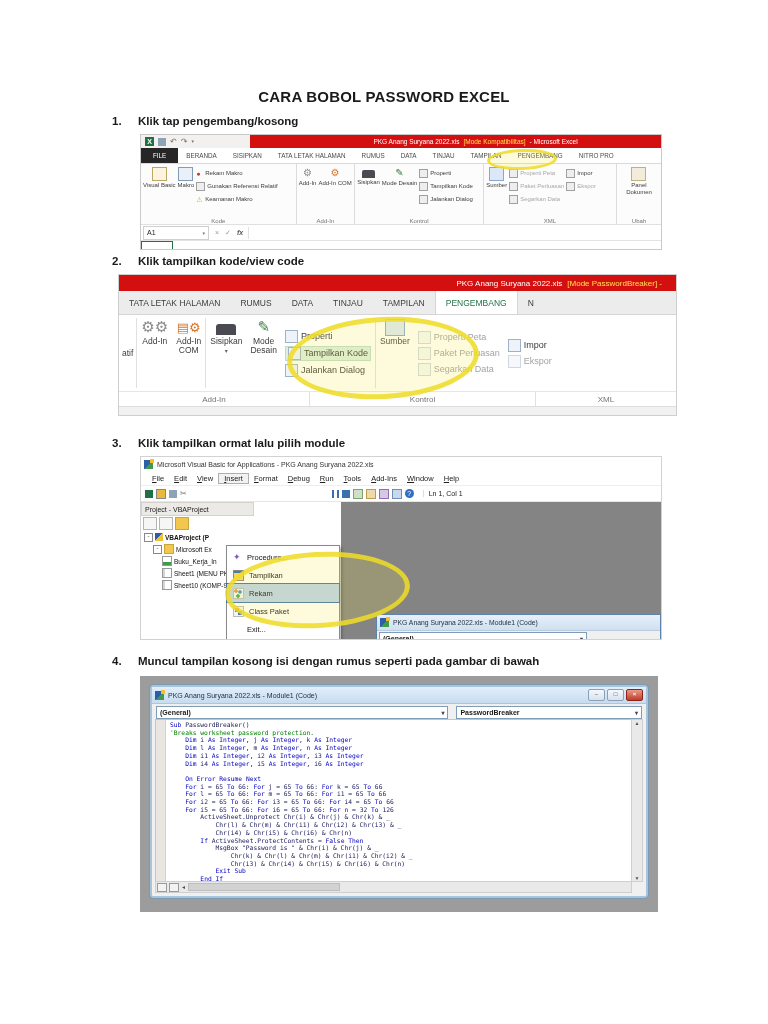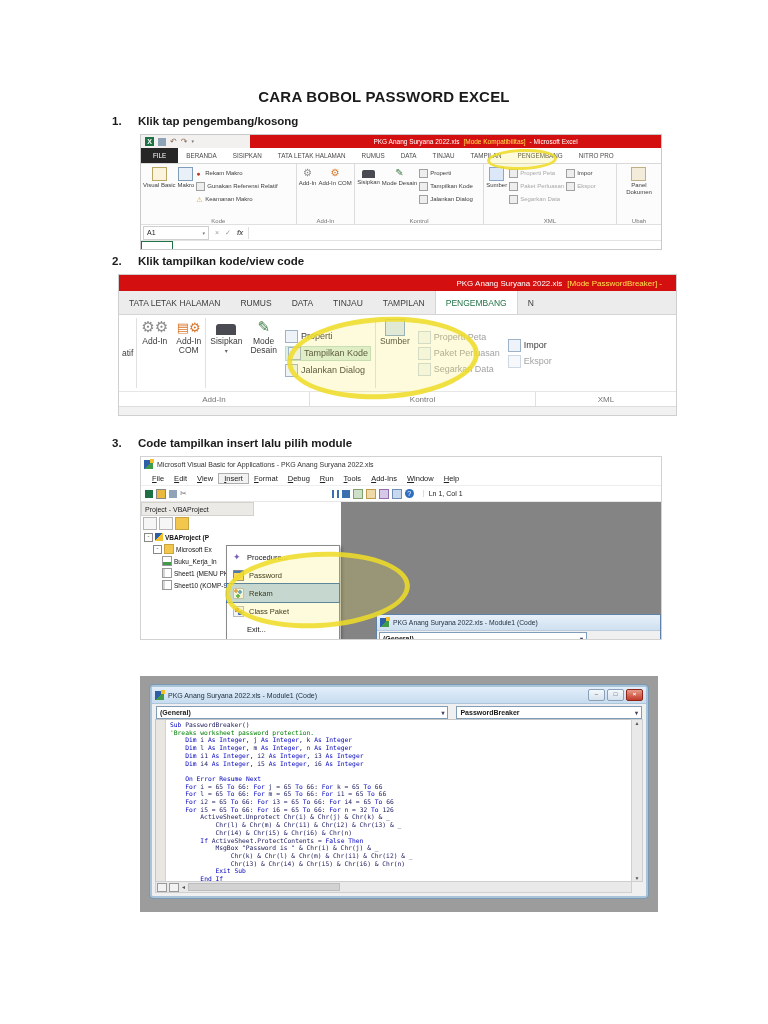--- a/index.html
+++ b/index.html
@@ -189,21 +189,24 @@
 
   <div id="doc-title">CARA BOBOL PASSWORD EXCEL</div>
 
   <div class="step" style="top:115px">
     <span class="snum">1.</span><span>Klik tap pengembang/kosong</span>
   </div>
   <div class="step" style="top:255px">
     <span class="snum">2.</span><span>Klik tampilkan kode/view code</span>
   </div>
   <div class="step" style="top:437px">
-    <span class="snum">3.</span><span>Code tampilkan insert lalu pilih module</span>
+    <span class="snum">3.</span><span>Klik tampilkan ormat lalu pilih module</span>
+  </div>
+  <div class="step" style="top:655px">
+    <span class="snum">4.</span><span>Muncul tampilan kosong isi dengan rumus seperti pada gambar di bawah</span>
   </div>
 
   <div id="s1">
     <div class="s1tb">
       <div class="qat">
         <span class="i-xl">X</span>
         <span class="i-sv"></span>
         <span class="i-glyph">↶</span>
         <span class="i-glyph">↷</span>
         <span class="i-glyph" style="font-size:5px;color:#777">▾</span>
@@ -516,21 +519,21 @@
         </div>
 
       </div>
       <div class="imenu">
         <div class="im">
           <span class="imi i-proc">✦</span>
           <span>Procedure...</span>
         </div>
         <div class="im">
           <span class="imi i-uf"></span>
-          <span>Password</span>
+          <span>Tampilkan</span>
         </div>
         <div class="im sel">
           <span class="imi i-mod"></span>
           <span>Rekam</span>
         </div>
         <div class="im">
           <span class="imi i-cm"></span>
           <span>Class Paket</span>
         </div>
         <div class="im">

